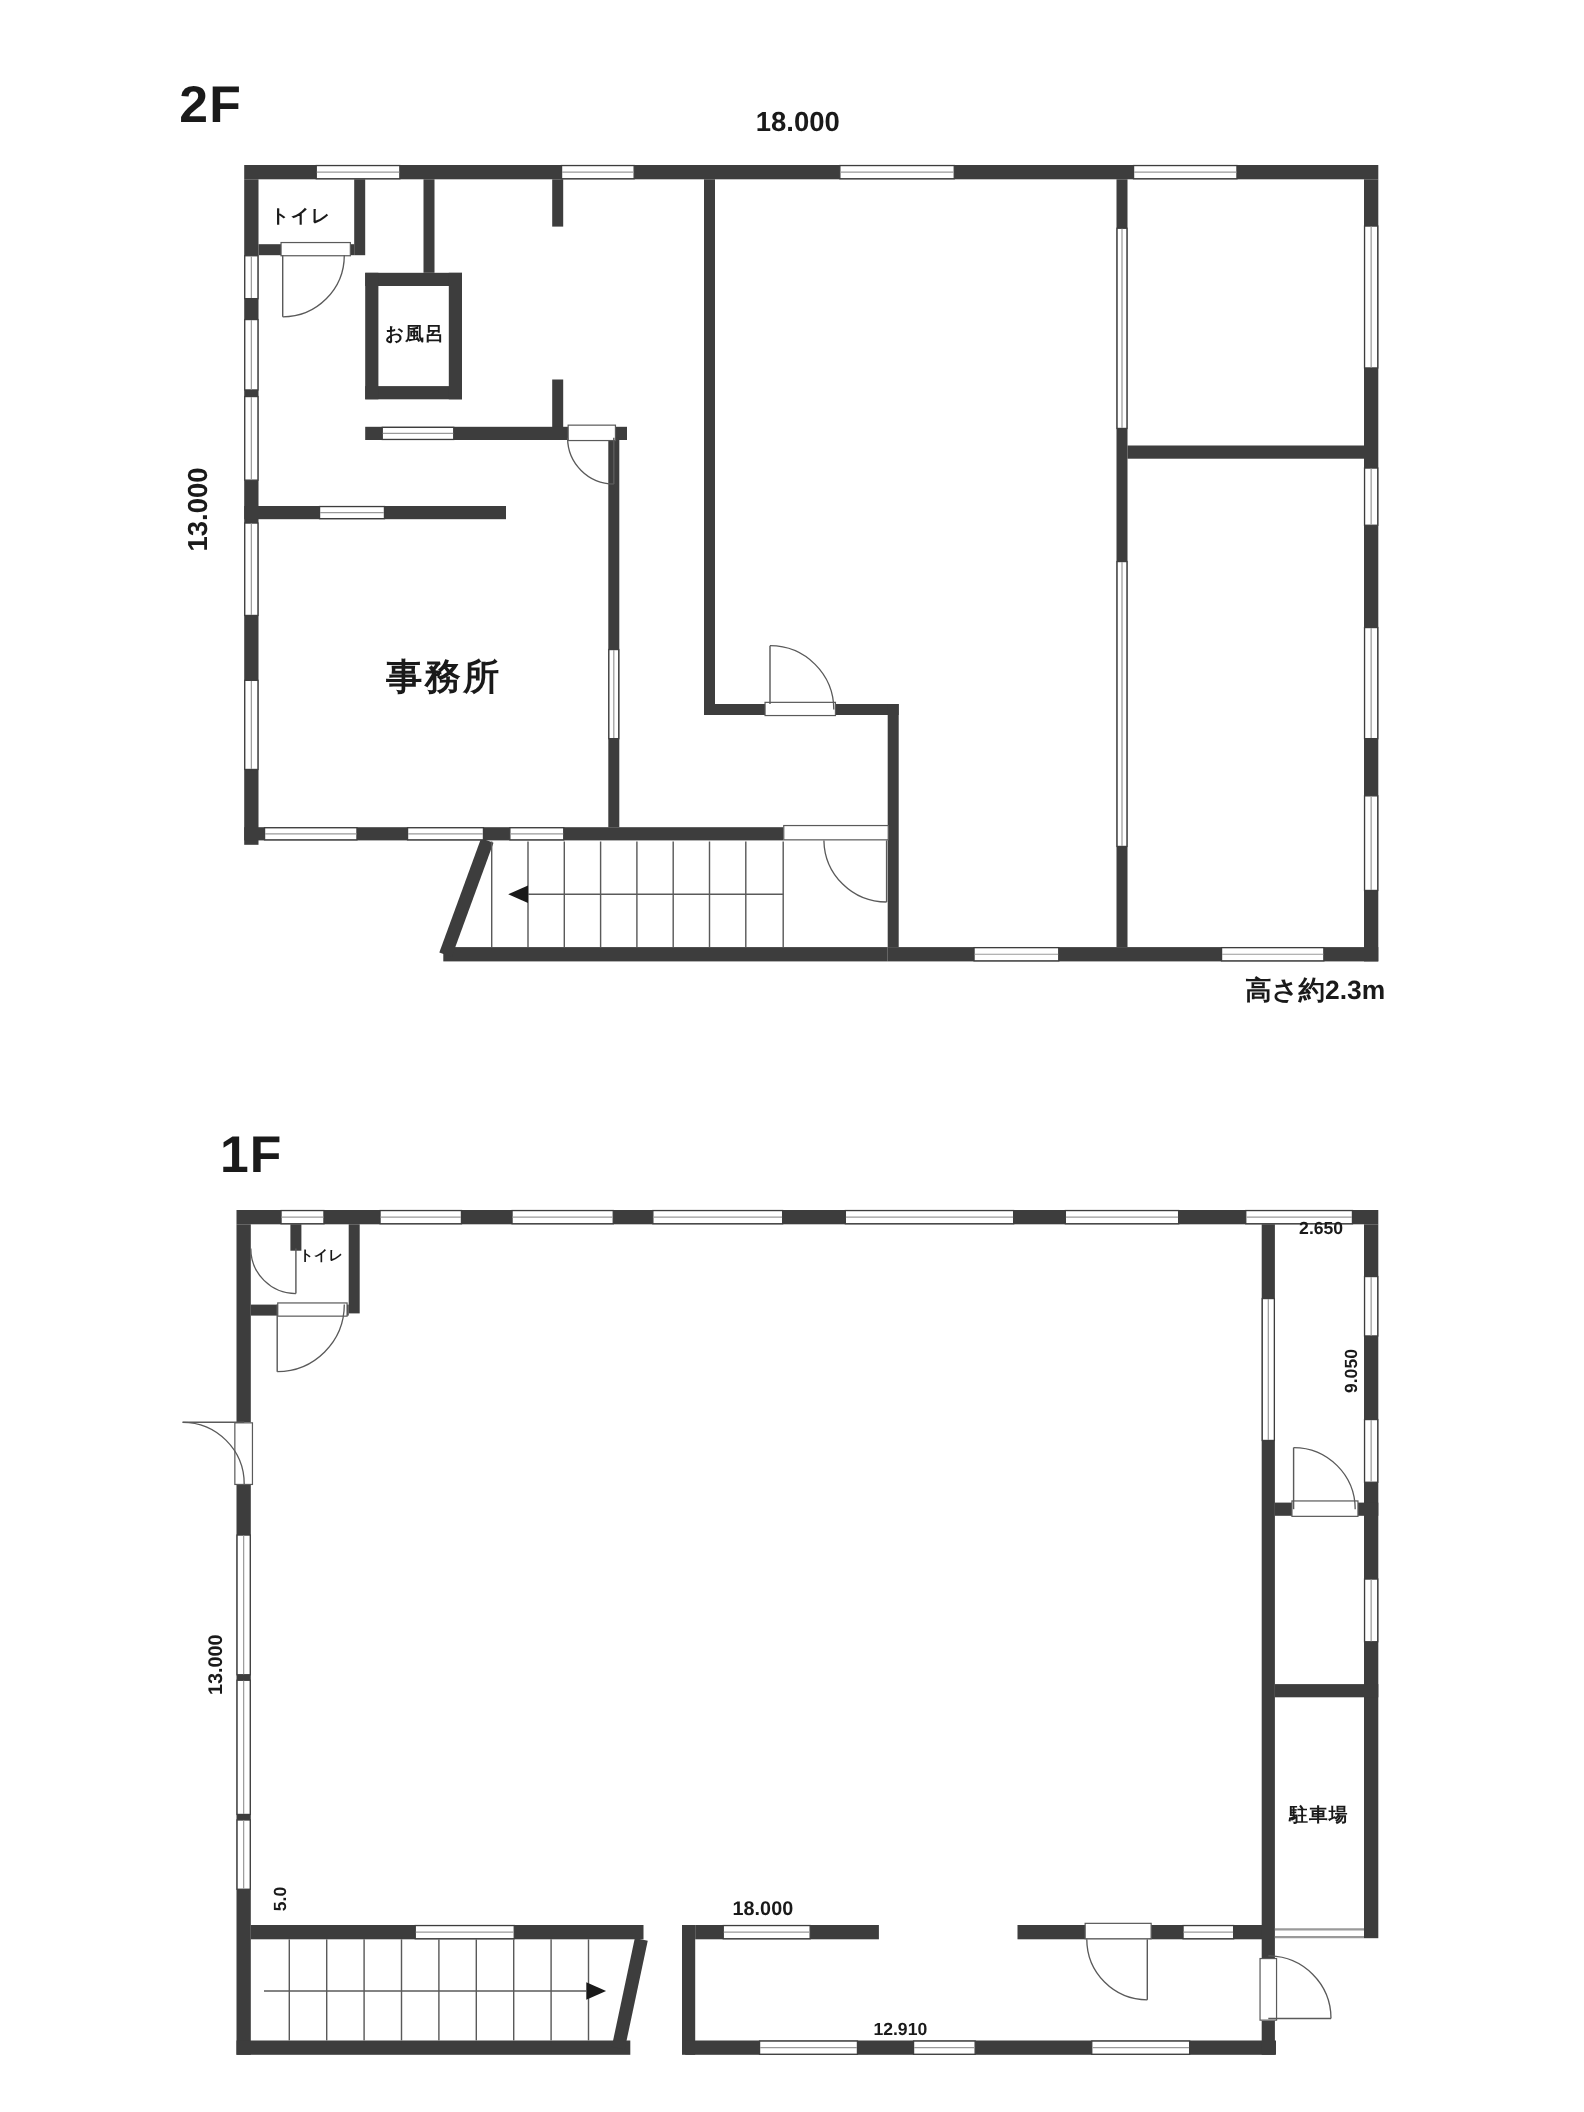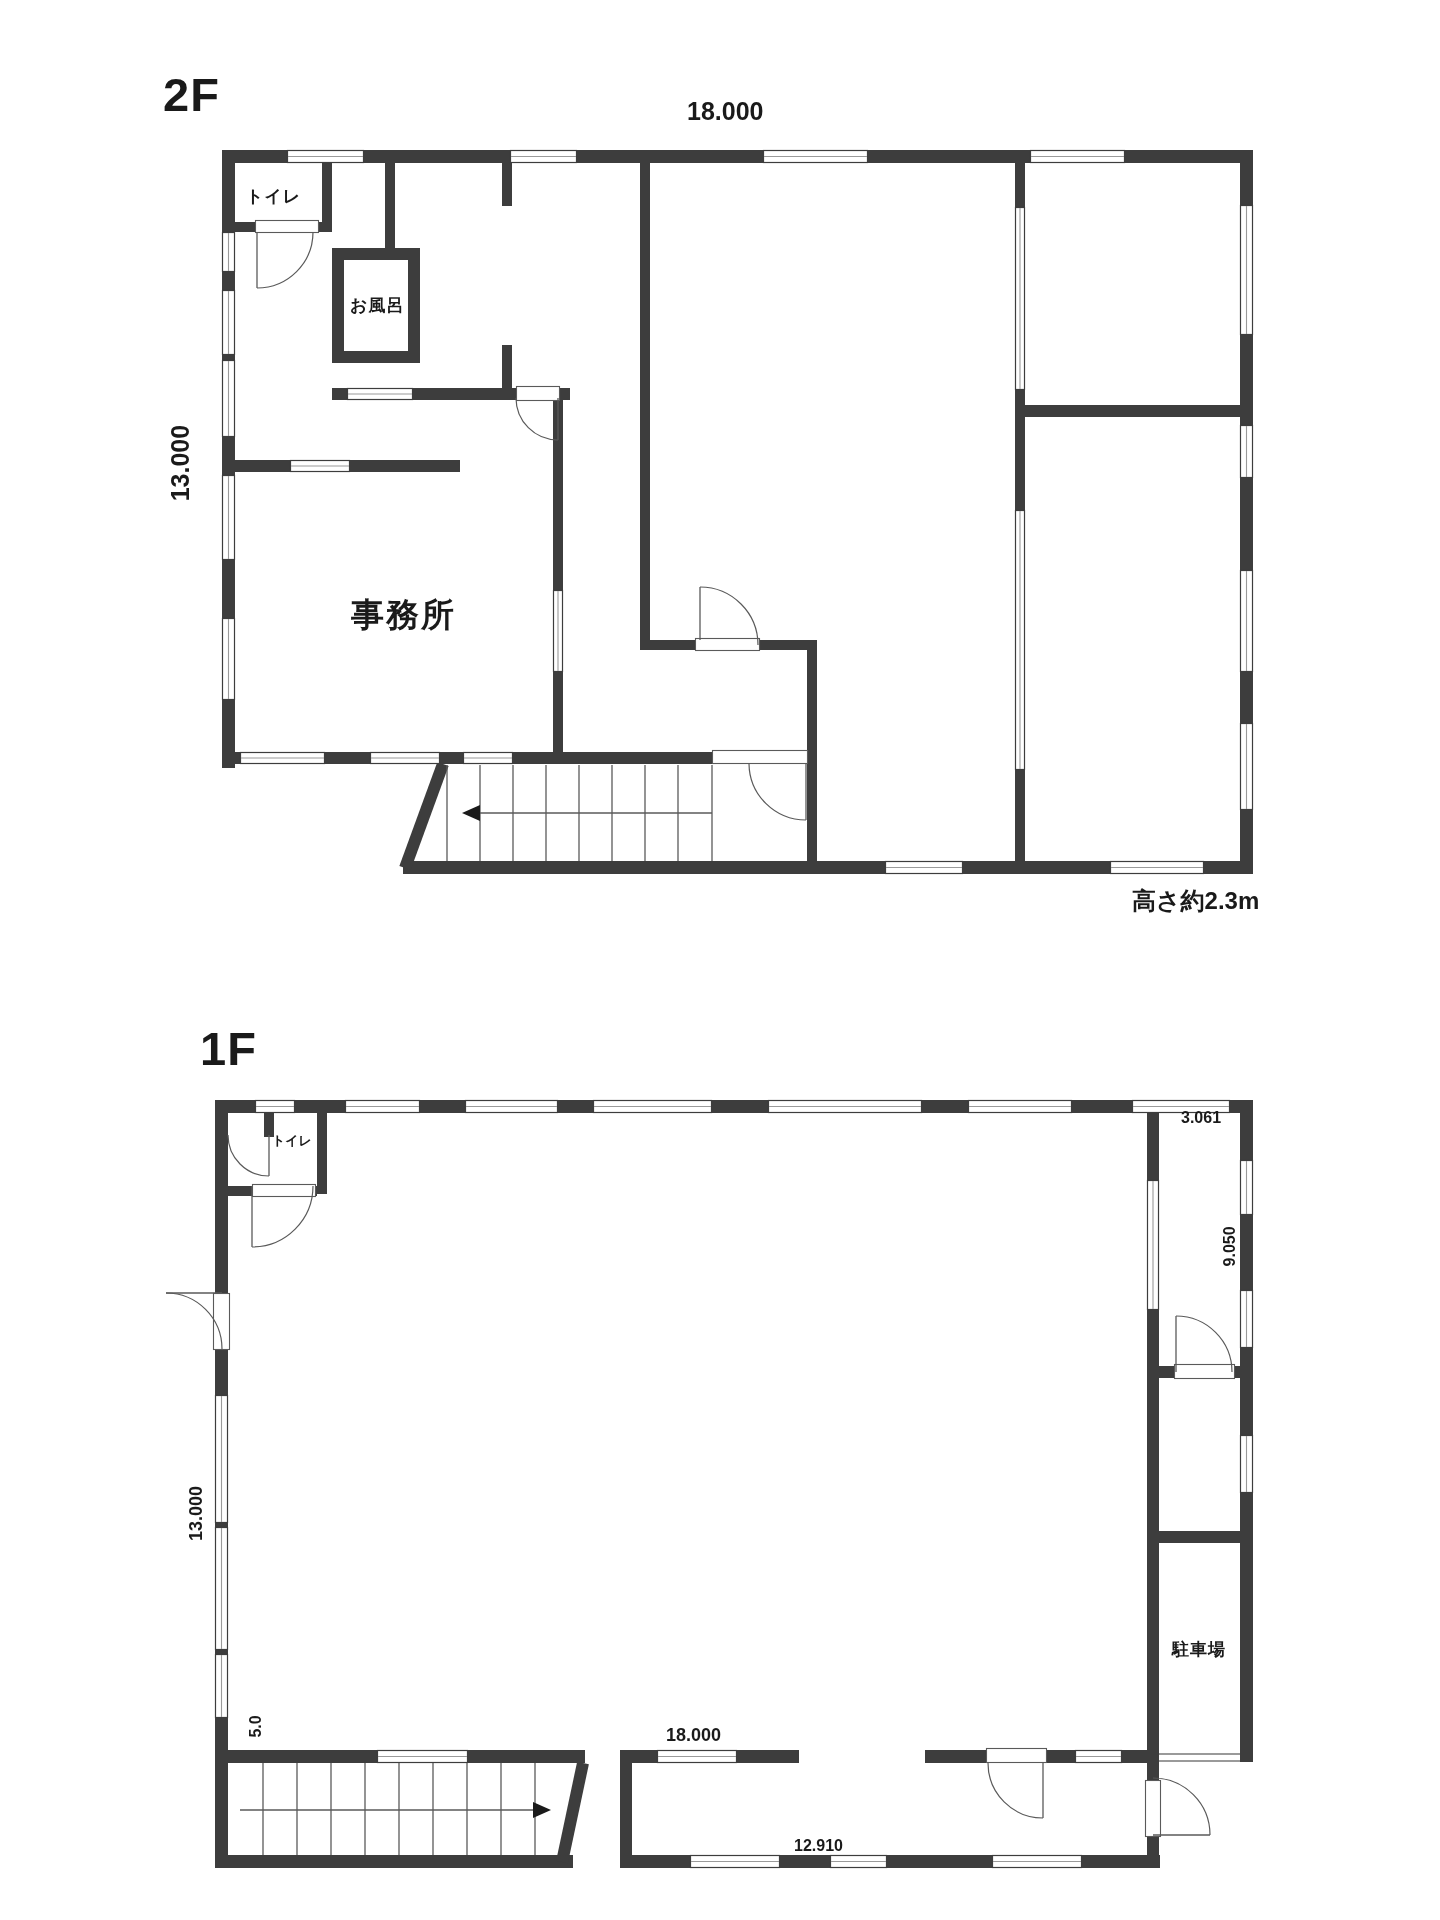--- a/index.html
+++ b/index.html
@@ -230,26 +230,26 @@
         </g>
         <line x1="1159" y1="1754" x2="1240" y2="1754" stroke="#9a9a9a" stroke-width="2"></line>
         <line x1="1159" y1="1761" x2="1240" y2="1761" stroke="#9a9a9a" stroke-width="2"></line>
       </g>
     </svg>
 
   <div class="lbl floor-title" style="left:163px; top:70px;">2F</div>
   <div class="lbl dim-lg" style="left:687px; top:98px;">18.000</div>
   <div class="lbl dim-lg vlabel" style="left:130px; top:450px; width:100px;">13.000</div>
   <div class="lbl room-md" style="left:246px; top:188px;">トイレ</div>
-  <div class="lbl room-md" style="left:350px; top:297px;">お風呂</div>
+  <div class="lbl room-md" style="left:350px; top:297px;font-family:Liberation Mono, monospace;">お風呂</div>
   <div class="lbl room-lg" style="left:351px; top:598px;">事務所</div>
   <div class="lbl note" style="left:1108px; top:888px;margin-left:24px;">高さ約2.3m</div>
 
   <div class="lbl floor-title" style="left:186px; top:1024px;margin-left:14px;">1F</div>
-  <div class="lbl dim-sm" style="left:1181px; top:1110px;">3.061</div>
+  <div class="lbl dim-sm" style="left:1181px; top:1110px;">2.650</div>
   <div class="lbl dim-sm vlabel" style="left:1190px; top:1238px; width:80px;">9.050</div>
   <div class="lbl dim-md vlabel" style="left:151px; top:1504px; width:90px;">13.000</div>
   <div class="lbl dim-sm vlabel" style="left:226px; top:1718px; width:60px;">5.0</div>
   <div class="lbl dim-md" style="left:666px; top:1726px;">18.000</div>
   <div class="lbl dim-sm" style="left:794px; top:1838px;">12.910</div>
   <div class="lbl room-sm" style="left:272px; top:1134px;">トイレ</div>
   <div class="lbl room-md" style="left:1172px; top:1641px;">駐車場</div>
 </div>
 
 </body></html>

